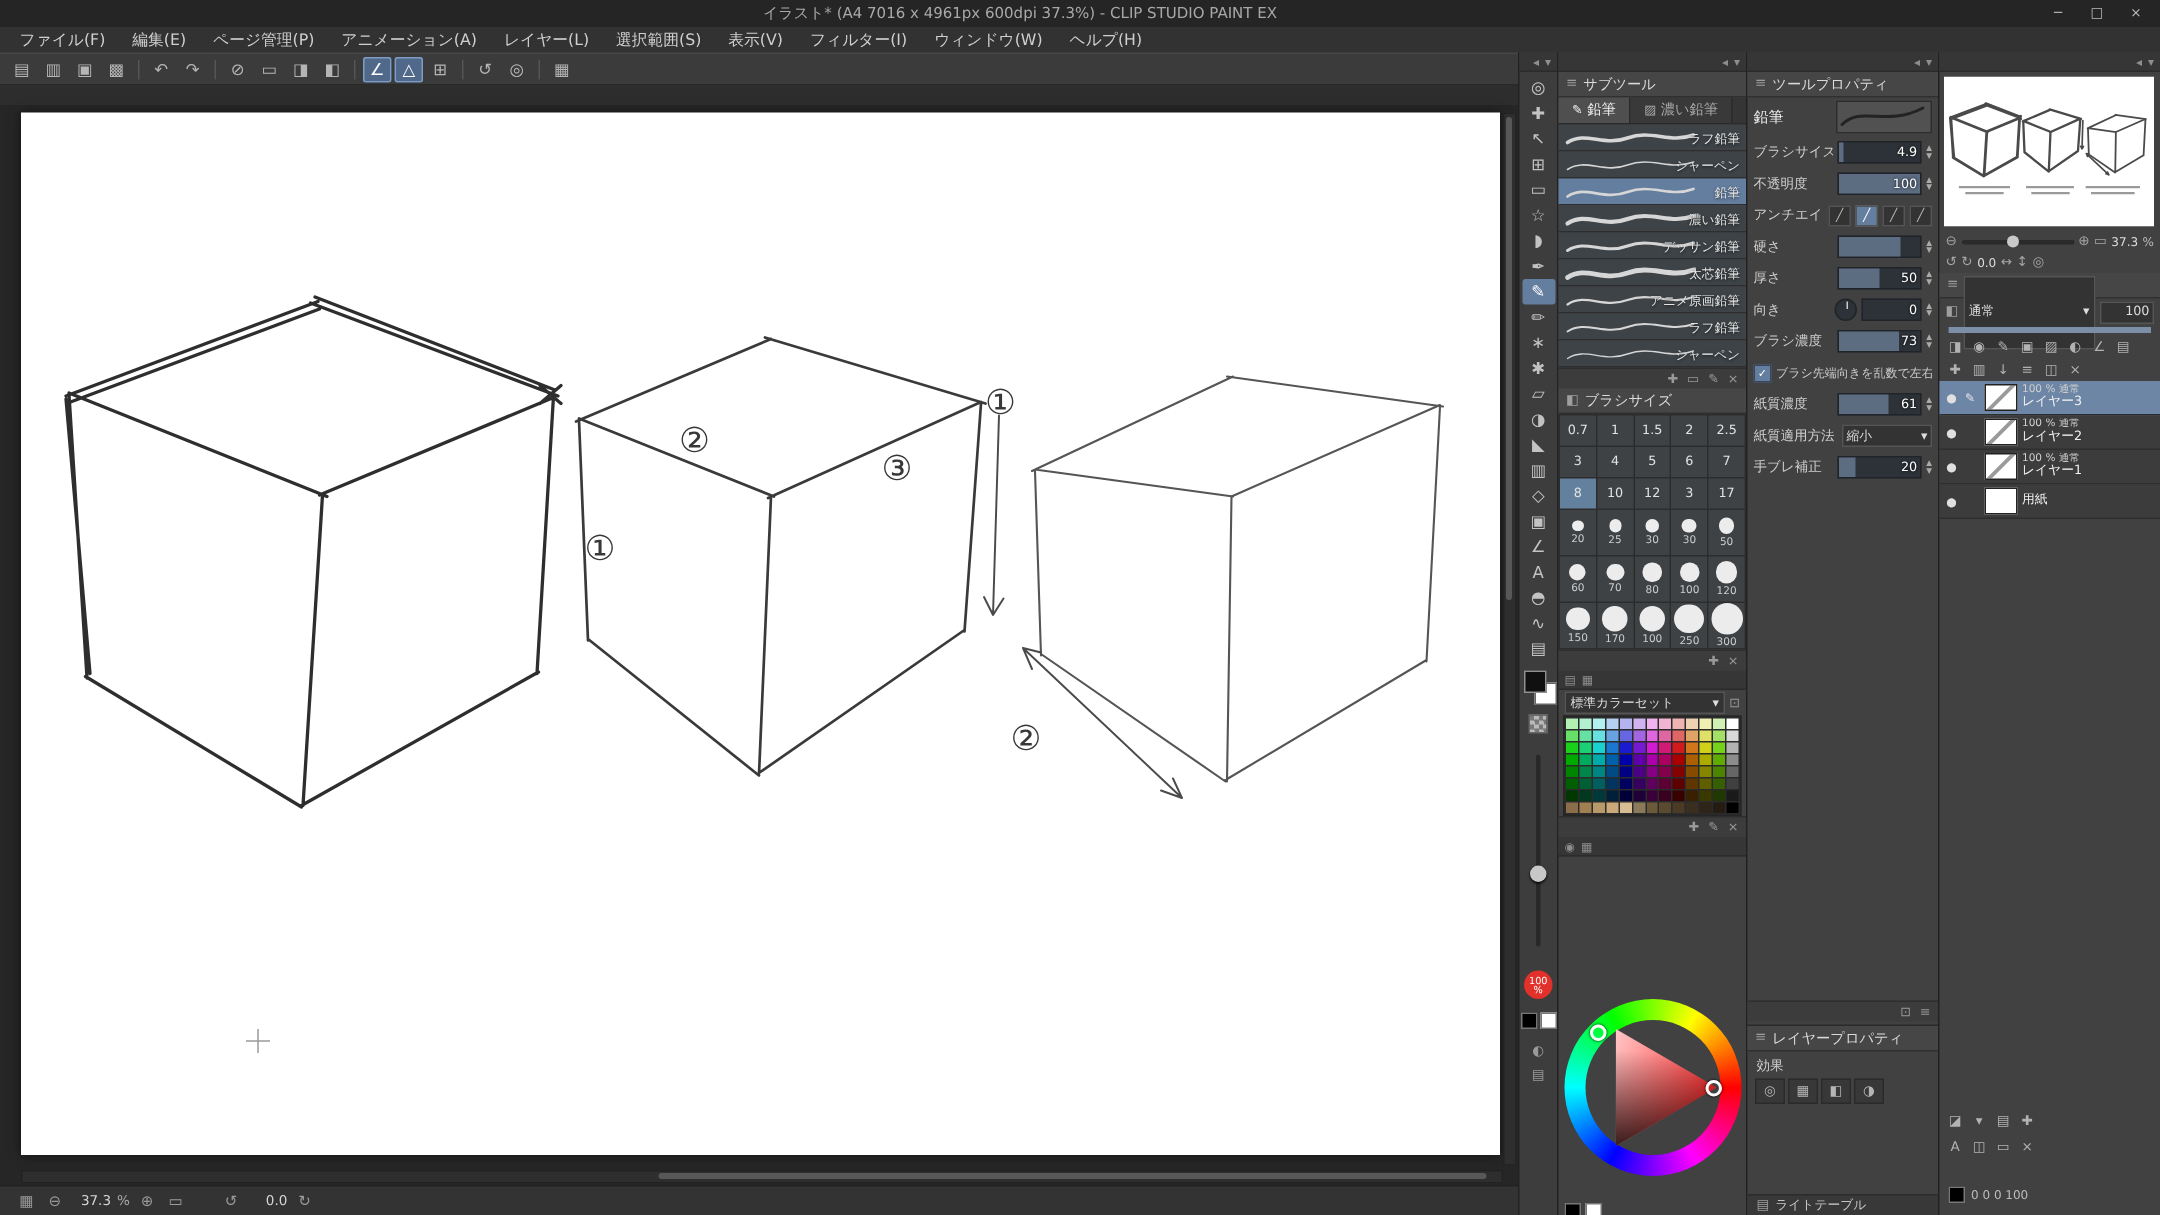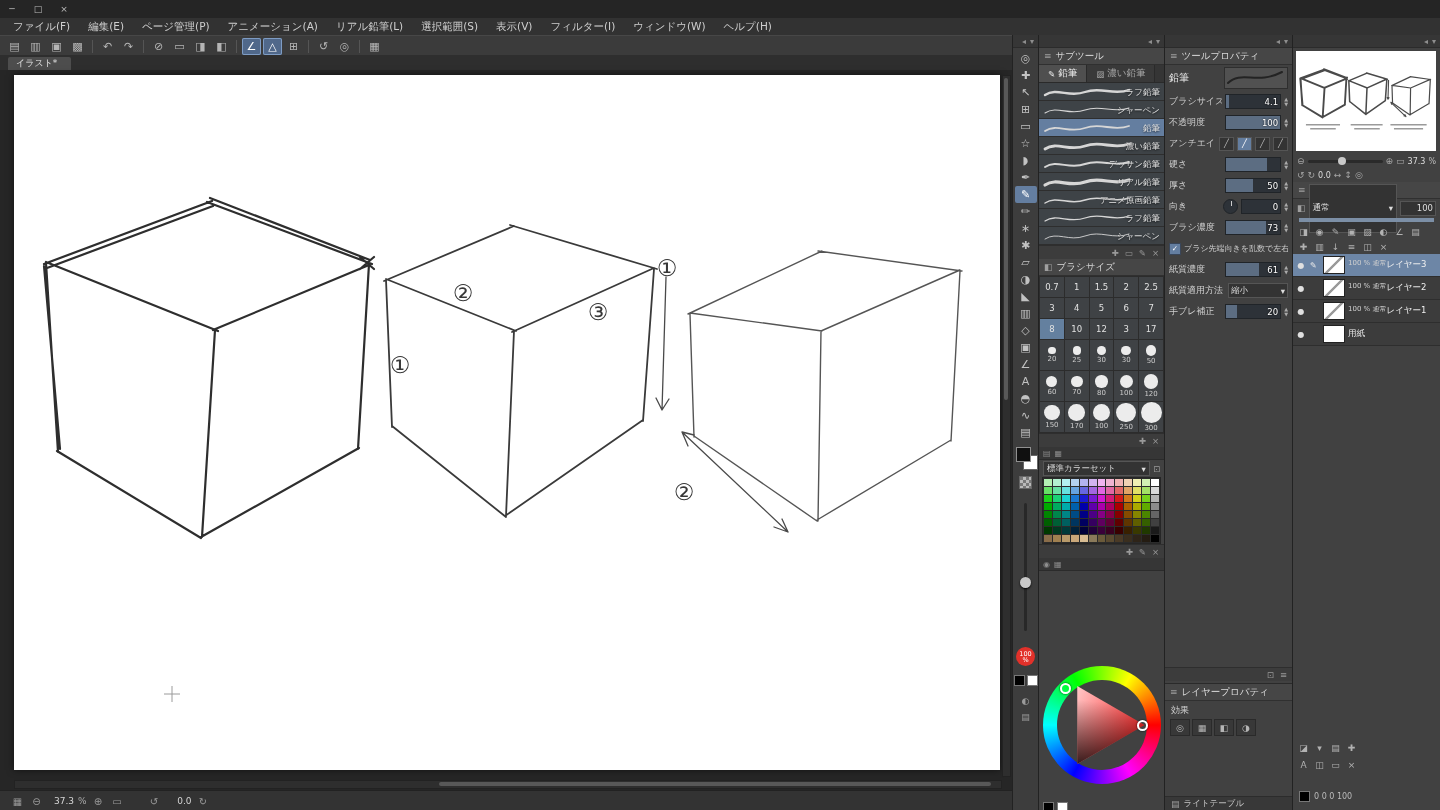--- a/index.html
+++ b/index.html
@@ -129,47 +129,48 @@
   #l-slider{height:4px;margin:1px 6px 2px;background:#2a2a2a;position:relative}
   #l-slider-fill{position:absolute;left:0;top:0;bottom:0;width:100%;background:#7c8fa6}
   .cmd-row{display:flex;align-items:center;gap:1px;padding:0 3px;height:15px}
   .cmd-ic{width:15px;text-align:center;font-size:9px;color:#b2b2b2}
   .layer-row{display:flex;align-items:center;gap:3px;height:23px;padding:0 2px;background:#3c3c3c;border-bottom:1px solid #2e2e2e;box-sizing:border-box}
   .layer-row.selected{background:#6d86a6}
   .l-eye{width:12px;font-size:8px;color:#e0e0e0;text-align:center}
   .l-edit{width:10px;font-size:8px;color:#e8e8e8}
   .l-thumb{width:20px;height:16px;background:#fff;border:1px solid #222;flex:none}
   .l-thumb.sketch{background:#fff linear-gradient(135deg,transparent 44%,#9a9a9a 46%,#9a9a9a 54%,transparent 56%)}
-  .l-texts{display:flex;flex-direction:row;line-height:1.1;overflow:hidden}
+  .l-texts{display:flex;flex-direction:column;line-height:1.1;overflow:hidden}
   .l-info{font-size:7px;color:#cfcfcf}
   .l-name{font-size:8.5px;color:#f0f0f0;white-space:nowrap}
   #extra1{position:absolute;left:0;right:0;top:705px}
   #extra2{position:absolute;left:0;right:0;top:722px}
   #rgb-row{position:absolute;left:0;right:0;top:756px;display:flex;align-items:center;gap:4px;padding:0 6px;font-size:8px;color:#bbb}
   #rgb-chip{width:9px;height:9px;background:#000;border:1px solid #777}
 </style>
 </head>
 <body>
 
 <div id="app">
 
   <div id="titlebar" class="abs">
+    <span id="title-text">イラスト* (A4 7016 x 4961px 600dpi 37.3%) - CLIP STUDIO PAINT EX</span>
     <div id="win-controls">
       <span class="win-btn">─</span>
       <span class="win-btn">□</span>
       <span class="win-btn">×</span>
     </div>
   </div>
 
   <div id="menubar" class="abs">
       <span class="menu-item">ファイル(F)</span>
       <span class="menu-item">編集(E)</span>
       <span class="menu-item">ページ管理(P)</span>
       <span class="menu-item">アニメーション(A)</span>
-      <span class="menu-item">リアル鉛筆(L)</span>
+      <span class="menu-item">レイヤー(L)</span>
       <span class="menu-item">選択範囲(S)</span>
       <span class="menu-item">表示(V)</span>
       <span class="menu-item">フィルター(I)</span>
       <span class="menu-item">ウィンドウ(W)</span>
       <span class="menu-item">ヘルプ(H)</span>
     </div>
 
   <div id="toolbar" class="abs">
       <span class="tb-icon">▤</span>
       <span class="tb-icon">▥</span>
@@ -187,25 +188,20 @@
       <span class="tb-icon active">∠</span>
       <span class="tb-icon active">△</span>
       <span class="tb-icon">⊞</span>
       <span class="tb-sep"></span>
       <span class="tb-icon">↺</span>
       <span class="tb-icon">◎</span>
       <span class="tb-sep"></span>
       <span class="tb-icon">▦</span>
     </div>
 
-  <div id="tabbar" class="abs">
-    <div class="doc-tab">
-      <span>イラスト*</span>
-    </div>
-  </div>
 
   <div id="canvas-wrap" class="abs">
     <div id="page">
       <svg id="canvas-svg" width="986" height="695" viewBox="0 0 986 695">
           <path d="M30,189 L198,126 M193,127 L358,189 M32,187 L204,256 M355,190 L199,255 M32,188 L44,377 M201,255 L188,462 M355,189 L344,374 M43,376 L187,463 M187,462 L345,373 M33,193 L199,131 M196,123 L356,185 M30,191 L46,374 M346,182 L360,194 M360,182 L346,194" stroke="#2e2e2e" stroke-width="2.2" fill="none" stroke-linecap="round"></path>
           <path d="M370,206 L500,151 M496,150 L643,194 M372,204 L502,256 M640,193 L498,257 M372,205 L378,352 M500,256 L492,441 M640,194 L629,346 M378,351 L492,442 M491,441 L629,345" stroke="#3a3a3a" stroke-width="1.8" fill="none" stroke-linecap="round"></path>
           <path d="M674,239 L808,176 M804,176 L948,196 M676,238 L808,256 M946,195 L807,256 M676,239 L680,362 M807,256 L804,446 M946,196 L937,366 M680,361 L803,446 M803,445 L937,365" stroke="#555555" stroke-width="1.4" fill="none" stroke-linecap="round"></path>
           <path d="M652,202 L648,335 M648,335 L642,323 M648,335 L655,324 M668,357 L774,457 M774,457 L760,452 M774,457 L768,444 M668,357 L674,371 M668,357 L680,360" stroke="#4a4a4a" stroke-width="1.3" fill="none" stroke-linecap="round"></path>
           <text x="386" y="298" font-size="23" fill="#383838" text-anchor="middle">①</text>
           <text x="449" y="226" font-size="23" fill="#383838" text-anchor="middle">②</text>
@@ -335,21 +331,21 @@
         <div class="brush-row">
           <svg width="92" height="14">
             <path d="M4,10 C16,2 28,13 44,7 S72,11 88,5" fill="none" stroke="#d6d6d6" stroke-width="2" stroke-linecap="round"></path>
           </svg>
           <span class="brush-name">デッサン鉛筆</span>
         </div>
         <div class="brush-row">
           <svg width="92" height="14">
             <path d="M4,10 C16,2 28,13 44,7 S72,11 88,5" fill="none" stroke="#d6d6d6" stroke-width="3.2" stroke-linecap="round"></path>
           </svg>
-          <span class="brush-name">リアル鉛筆</span>
+          <span class="brush-name">太芯鉛筆</span>
         </div>
         <div class="brush-row">
           <svg width="92" height="14">
             <path d="M4,10 C16,2 28,13 44,7 S72,11 88,5" fill="none" stroke="#d6d6d6" stroke-width="1.5" stroke-linecap="round"></path>
           </svg>
           <span class="brush-name">アニメ原画鉛筆</span>
         </div>
         <div class="brush-row">
           <svg width="92" height="14">
             <path d="M4,10 C16,2 28,13 44,7 S72,11 88,5" fill="none" stroke="#d6d6d6" stroke-width="1.3" stroke-linecap="round"></path>
@@ -642,21 +638,21 @@
         <svg width="60" height="18" viewBox="0 0 60 18">
           <path d="M3,15 C16,2 32,17 57,4" fill="none" stroke="#232323" stroke-width="2" stroke-linecap="round"></path>
         </svg>
       </div>
     </div>
     <div id="prop-params">
         <div class="param-row">
           <span class="p-label">ブラシサイズ</span>
           <div class="p-bar">
             <div class="p-fill" style="width: 6%;"></div>
-            <span class="p-val">4.1</span>
+            <span class="p-val">4.9</span>
           </div>
           <span class="p-spin">
             <span>▲</span>
             <span>▼</span>
           </span>
         </div>
         <div class="param-row">
           <span class="p-label">不透明度</span>
           <div class="p-bar">
             <div class="p-fill" style="width: 100%;"></div>

